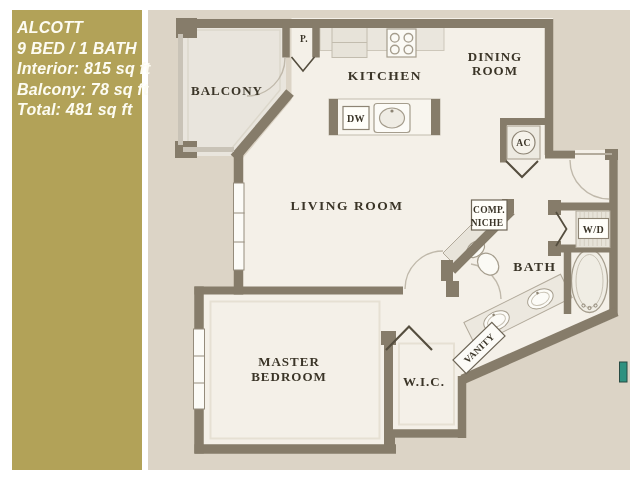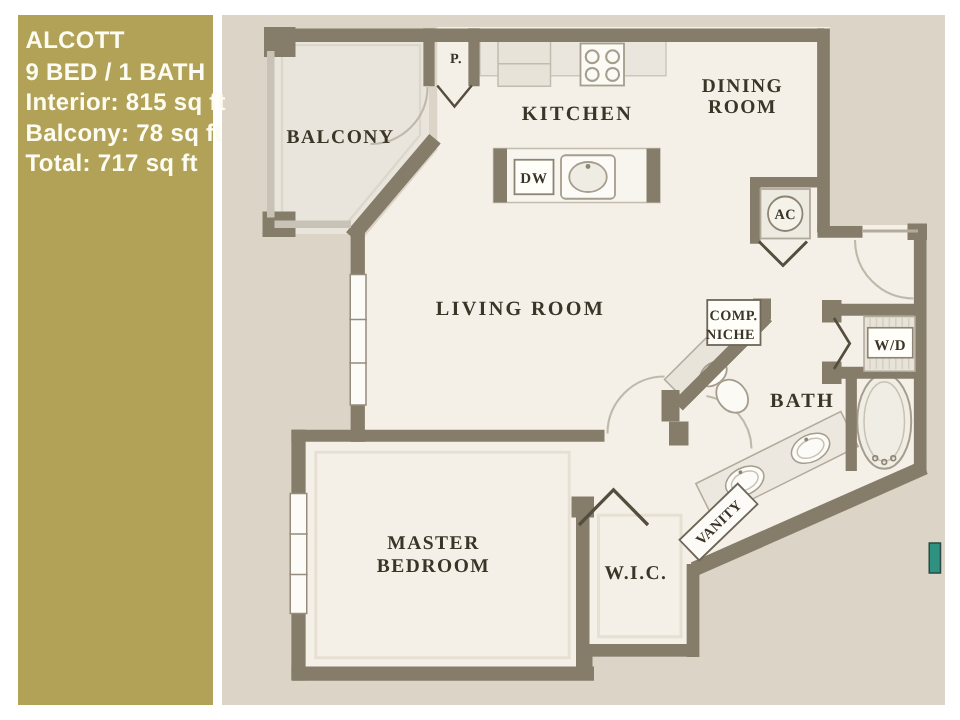--- a/index.html
+++ b/index.html
@@ -2,41 +2,41 @@
 <html><head>
 <meta charset="utf-8">
 <style>
   html,body{margin:0;padding:0;background:#ffffff;}
   #stage{position:relative;width:640px;height:480px;background:#ffffff;overflow:hidden;
          font-family:"Liberation Sans",sans-serif;}
   .bg-panel{position:absolute;left:148px;top:10px;width:482px;height:460px;background:#dcd4c6;}
   .sidebar{position:absolute;left:12px;top:10px;width:130px;height:460px;background:#b2a258;
            color:#fdfcf2;font-weight:700;font-size:16px;line-height:20.5px;
            padding:8px 0 0 5px;box-sizing:border-box;letter-spacing:0.2px;}
-  .sidebar div{white-space:nowrap;}
+  .sidebar div{white-space:nowrap;font-style:italic;}
   svg{position:absolute;left:0;top:0;}
   text{font-family:"Liberation Serif","DejaVu Serif",serif;font-weight:700;fill:#3b3528;}
   .lbl-lg{font-size:13.5px;letter-spacing:1.5px;}
   .lbl-md{font-size:13px;letter-spacing:1px;}
   .lbl-sm{font-size:10px;letter-spacing:0.5px;}
   .lbl-xs{font-size:9.5px;letter-spacing:0.3px;}
 </style>
 </head>
 <body>
 
 <div id="stage">
 
   <div class="bg-panel"></div>
 
   <div class="sidebar">
     <div>ALCOTT</div>
     <div>9 BED / 1 BATH</div>
     <div>Interior: 815 sq ft</div>
     <div>Balcony: 78 sq ft</div>
-    <div>Total: 717 sq ft</div>
+    <div>Total: 481 sq ft</div>
   </div>
 
   <svg width="640" height="480" viewBox="0 0 640 480">
 
     <polygon points="178,20 286,20 286,96 237,156 178,156" fill="#e9e5dd"></polygon>
     <polygon points="291.5,18 553,18 553,150 618,150 618,316 465.5,382.5 465.5,438 393,438 393,453 195,453 195,287 243,287 243,158 291.5,100" fill="#f4f0e8"></polygon>
 
     <rect x="210.5" y="301.5" width="169" height="137" fill="none" stroke="#e6e0d3" stroke-width="2"></rect>
     <rect x="399" y="343.5" width="55" height="81" fill="none" stroke="#e6e0d3" stroke-width="2"></rect>
     <polygon points="188,30 280,30 280,90 232,148 188,148" fill="none" stroke="#dcd7cb" stroke-width="1.5"></polygon>

